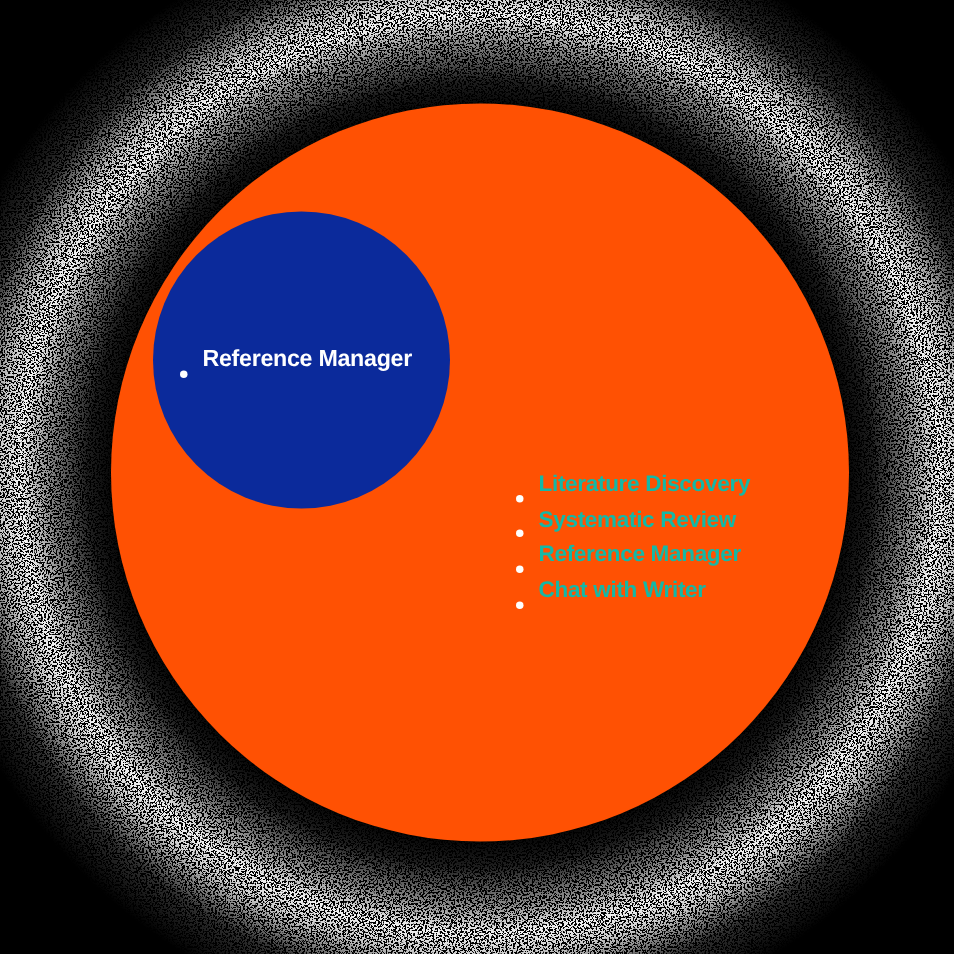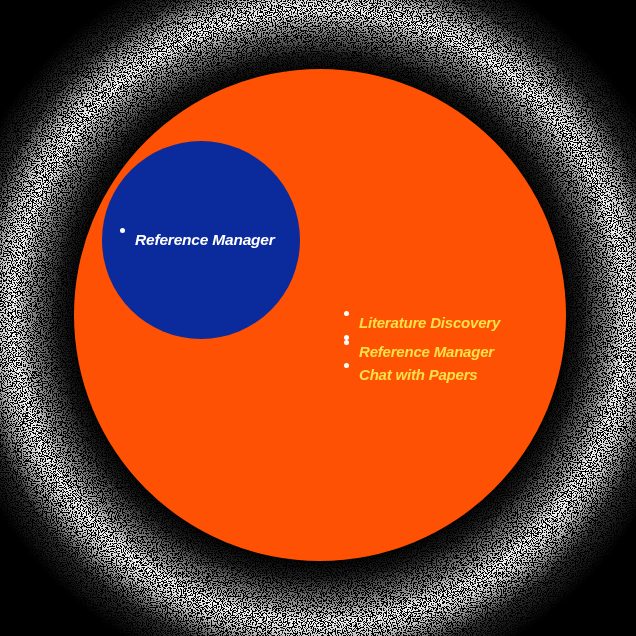--- a/index.html
+++ b/index.html
@@ -56,22 +56,21 @@
     line-height: 23.7px;
   }
   .inner-list {
     left: 120px;
     top: 228px;
     font-size: 15.5px;
     line-height: 24px;
   }
   .feature-list li {
     display: flex;
-    align-items: flex-start;
-    font-style: italic;
+    align-items: flex-end;
   }
   .bullet-dot {
     width: 5px;
     height: 5px;
     border-radius: 50%;
     background: #ffffff;
     margin-right: 10px;
     flex: none;
   }
 </style>
@@ -98,35 +97,36 @@
       </filter>
     </defs>
     <rect width="636" height="636" fill="#000000"></rect>
     <rect width="636" height="636" fill="url(#ringGrad)" filter="url(#dither)"></rect>
   </svg>
 
   <div class="circle outer-circle" style="background-color: rgb(255, 81, 3);"></div>
 
   <div class="circle inner-circle" style="background-color: rgb(11, 42, 155);"></div>
 
-  <ul class="feature-list outer-list" style="color: #fde047;">
+  <ul class="feature-list outer-list" style="color: #14b8a6;">
       <li>
         <span class="bullet-dot"></span>
         <span>Literature Discovery</span>
       </li>
       <li>
         <span class="bullet-dot"></span>
+        <span>Systematic Review</span>
       </li>
       <li>
         <span class="bullet-dot"></span>
         <span>Reference Manager</span>
       </li>
       <li>
         <span class="bullet-dot"></span>
-        <span>Chat with Papers</span>
+        <span>Chat with Writer</span>
       </li>
     </ul>
 
   <ul class="feature-list inner-list" style="color: rgb(255, 255, 255);">
       <li>
         <span class="bullet-dot"></span>
         <span>Reference Manager</span>
       </li>
     </ul>
 

